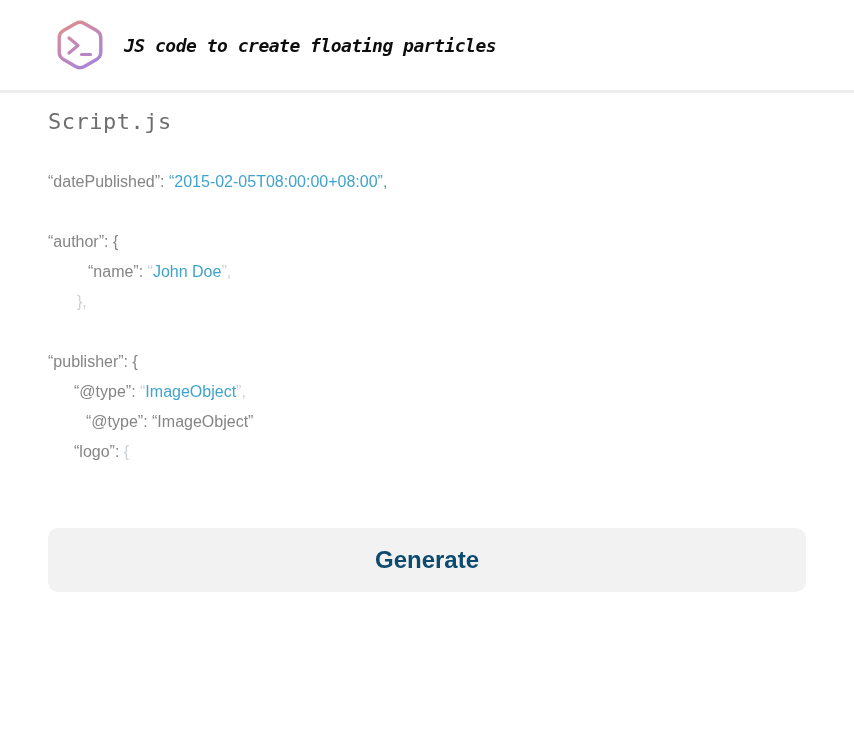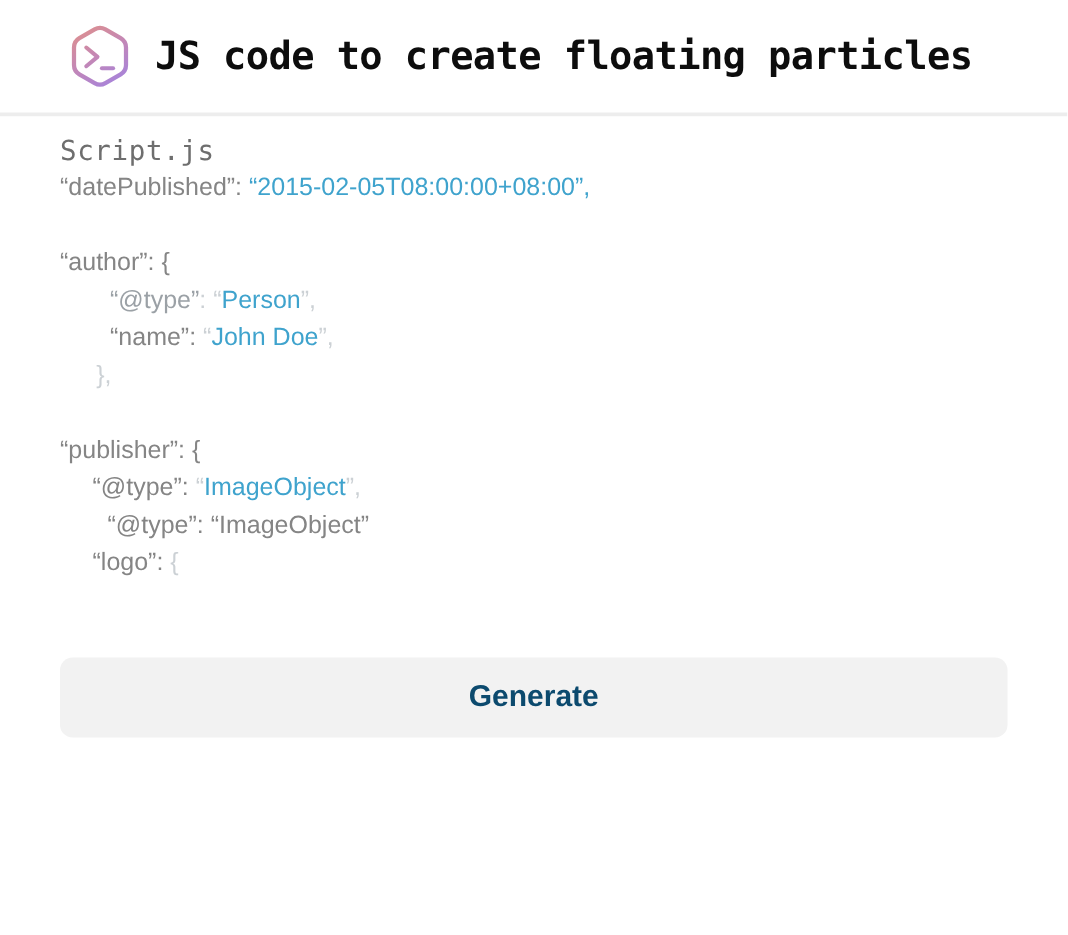--- a/index.html
+++ b/index.html
@@ -18,40 +18,41 @@
   
   .header{
     display:flex;align-items:center;
     height:93px;padding:0 39px 0 52px;
     border-bottom:3px solid #ededed;
     background:#fff;
   }
   .logo{width:56px;height:56px;flex:0 0 auto;margin-right:16px;}
   .app-title{
     font-family:"DejaVu Sans Mono",monospace;
-    font-weight:bold;font-size:31px;color:#0d0d0d;
-    letter-spacing:-0.5px;white-space:nowrap;
+    font-weight:bold;font-size:18px;color:#0d0d0d;
+    letter-spacing:-0.5px;white-space:nowrap;font-style:italic;
   }
   .credit-badge{
     margin-left:auto;
     background:var(--badge-bg);color:var(--badge-text);
     font-weight:bold;font-size:17px;
     padding:5px 13px;border-radius:6px;white-space:nowrap;
   }
 
   
   .main{padding:0 48px;}
   .file-title{
     margin-top:16px;
     font-family:"DejaVu Sans Mono",monospace;
     font-size:22px;line-height:26px;color:#6e6e6e;
     letter-spacing:0.5px;
   }
   .code{
-    font-size:20px;line-height:30px;
+    margin-top:32px;
+    font-size:16px;line-height:30px;
     font-family:"Liberation Sans",sans-serif;
   }
   .code-line{height:30px;white-space:pre;}
   .code-blank{height:30px;}
   .seg-key{color:var(--key-gray);}
   .seg-key2{color:var(--key-light);}
   .seg-value{color:var(--accent-value);}
   .seg-faint{color:var(--faint-gray);}
 
   
@@ -85,21 +86,20 @@
   </span>
   <div class="app-title">JS code to create floating particles</div>
 </div>
 
 <div class="main">
   <div class="file-title">Script.js</div>
   <div class="code" id="code">
       <div class="code-line" style="padding-left: 0px;"><span class="seg-key">“datePublished”: </span><span class="seg-value">“2015-02-05T08:00:00+08:00”,</span></div>
       <div class="code-blank"></div>
       <div class="code-line" style="padding-left: 0px;"><span class="seg-key">“author”: {</span></div>
-      <div class="code-line" style="padding-left: 40px;"><span class="seg-key2">“@type”</span><span class="seg-faint">: “</span><span class="seg-value">Person</span><span class="seg-faint">”,</span></div>
       <div class="code-line" style="padding-left: 40px;"><span class="seg-key">“name”: </span><span class="seg-faint">“</span><span class="seg-value">John Doe</span><span class="seg-faint">”,</span></div>
       <div class="code-line" style="padding-left: 29px;"><span class="seg-faint">},</span></div>
       <div class="code-blank"></div>
       <div class="code-line" style="padding-left: 0px;"><span class="seg-key">“publisher”: {</span></div>
       <div class="code-line" style="padding-left: 26px;"><span class="seg-key">“@type”: </span><span class="seg-faint">“</span><span class="seg-value">ImageObject</span><span class="seg-faint">”,</span></div>
       <div class="code-line" style="padding-left: 38px;"><span class="seg-key">“@type”: “ImageObject”</span></div>
       <div class="code-line" style="padding-left: 26px;"><span class="seg-key">“logo”: </span><span class="seg-faint">{</span></div>
     </div>
   <button class="generate-btn">Generate</button>
 </div>

